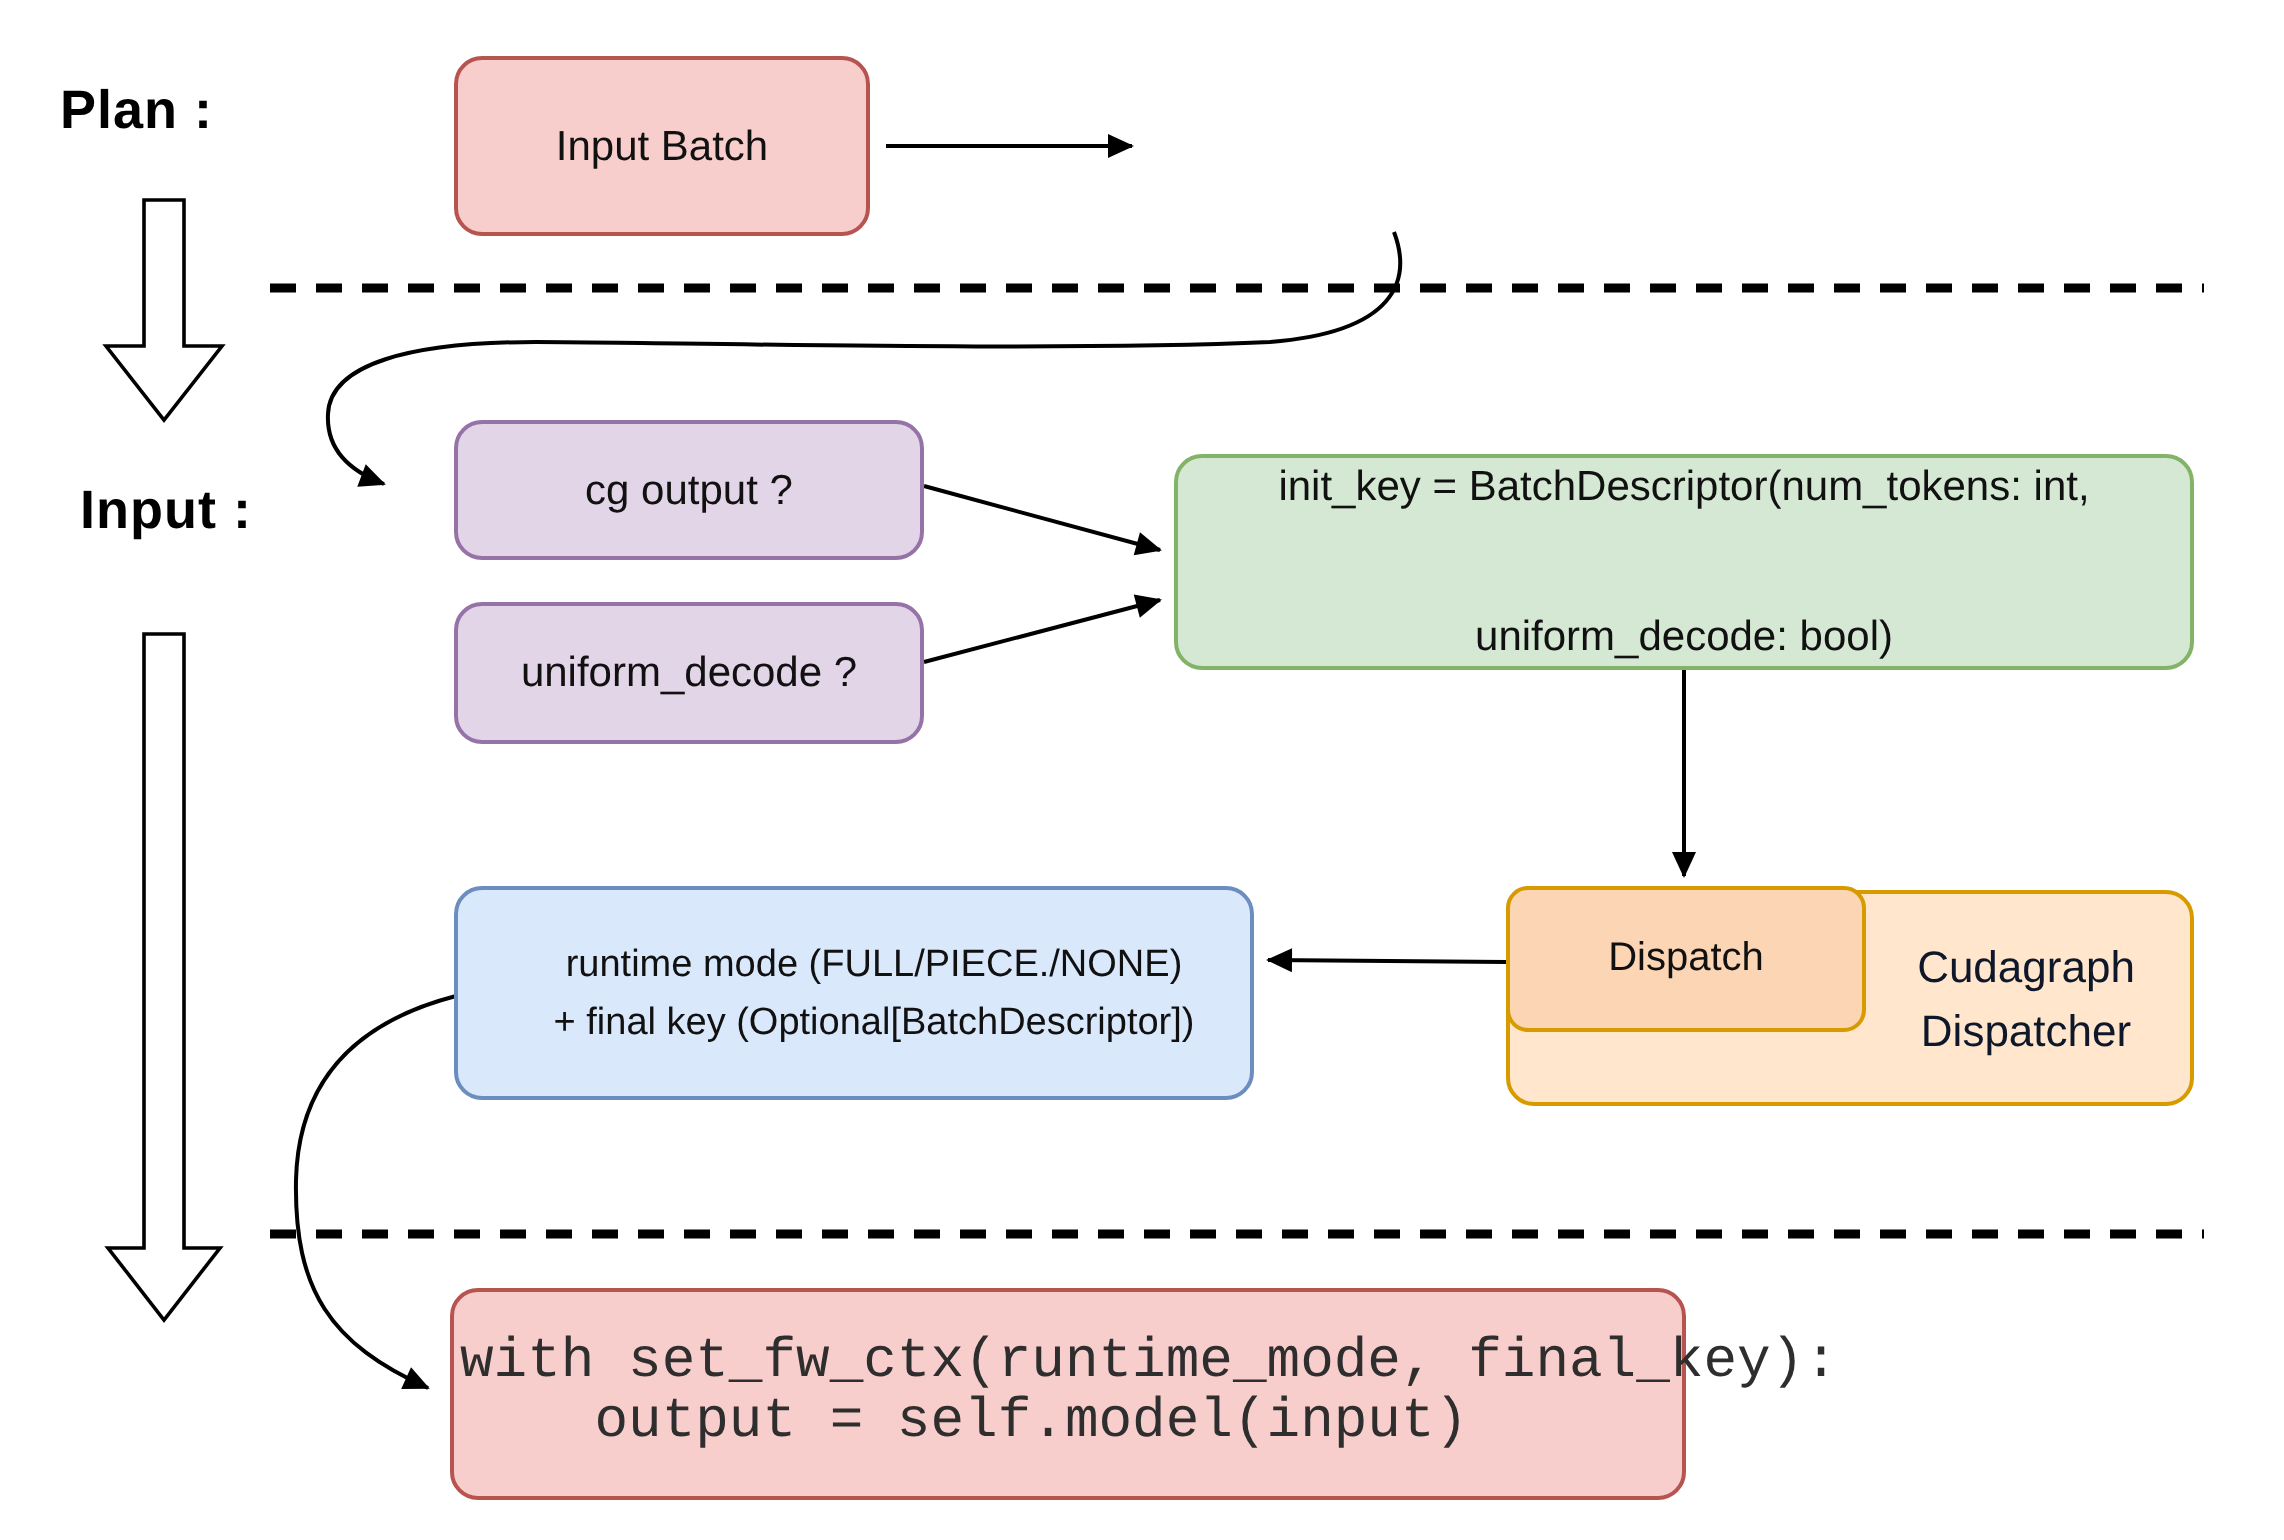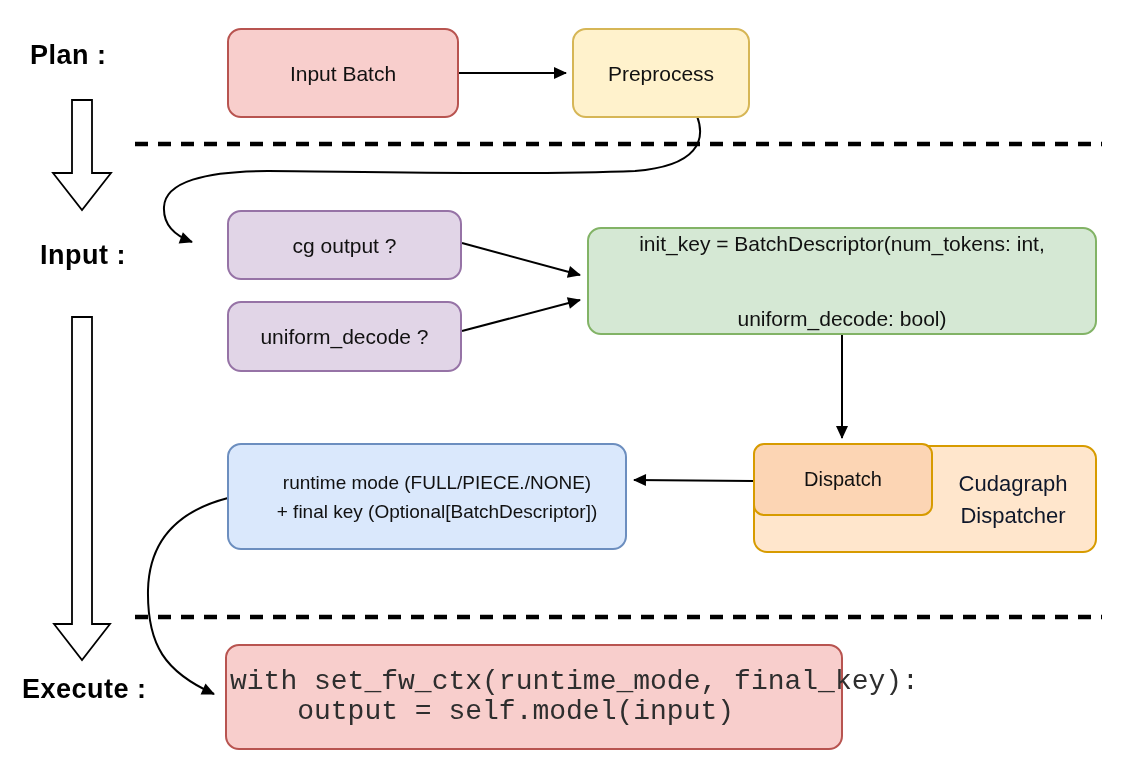--- a/index.html
+++ b/index.html
@@ -91,29 +91,25 @@
 
     <line x1="842" y1="335" x2="842" y2="438" stroke="#000" stroke-width="2" marker-end="url(#ah)"></line>
 
     <line x1="753" y1="481" x2="634" y2="480" stroke="#000" stroke-width="2" marker-end="url(#ah)"></line>
 
     <path d="M228,498 C170,513 149,548 148,590 C147,645 165,672 214,694" fill="none" stroke="#000" stroke-width="2" marker-end="url(#ah)"></path>
   </svg>
 
   <div class="stage-label" style="left:30px;top:40px;">Plan :</div>
   <div class="stage-label" style="left:40px;top:240px;">Input :</div>
-  <div class="stage-label" style="left:22px;top:674px;">Execute :</div>
 
-  <div class="node red" style="left:227px;top:28px;width:232px;height:90px;">
+  <div class="node red" style="left:227px;top:28px;width:208px;height:90px;">
     <span>Input Batch</span>
   </div>
 
-  <div class="node yellow" style="left:572px;top:28px;width:178px;height:90px;">
-    <span>Preprocess</span>
-  </div>
 
   <div class="node purple" style="left:227px;top:210px;width:235px;height:70px;">
     <span>cg output ?</span>
   </div>
 
   <div class="node purple" style="left:227px;top:301px;width:235px;height:71px;">
     <span>uniform_decode ?</span>
   </div>
 
   <div class="node green" style="left:587px;top:227px;width:510px;height:108px;justify-content:space-between;">

